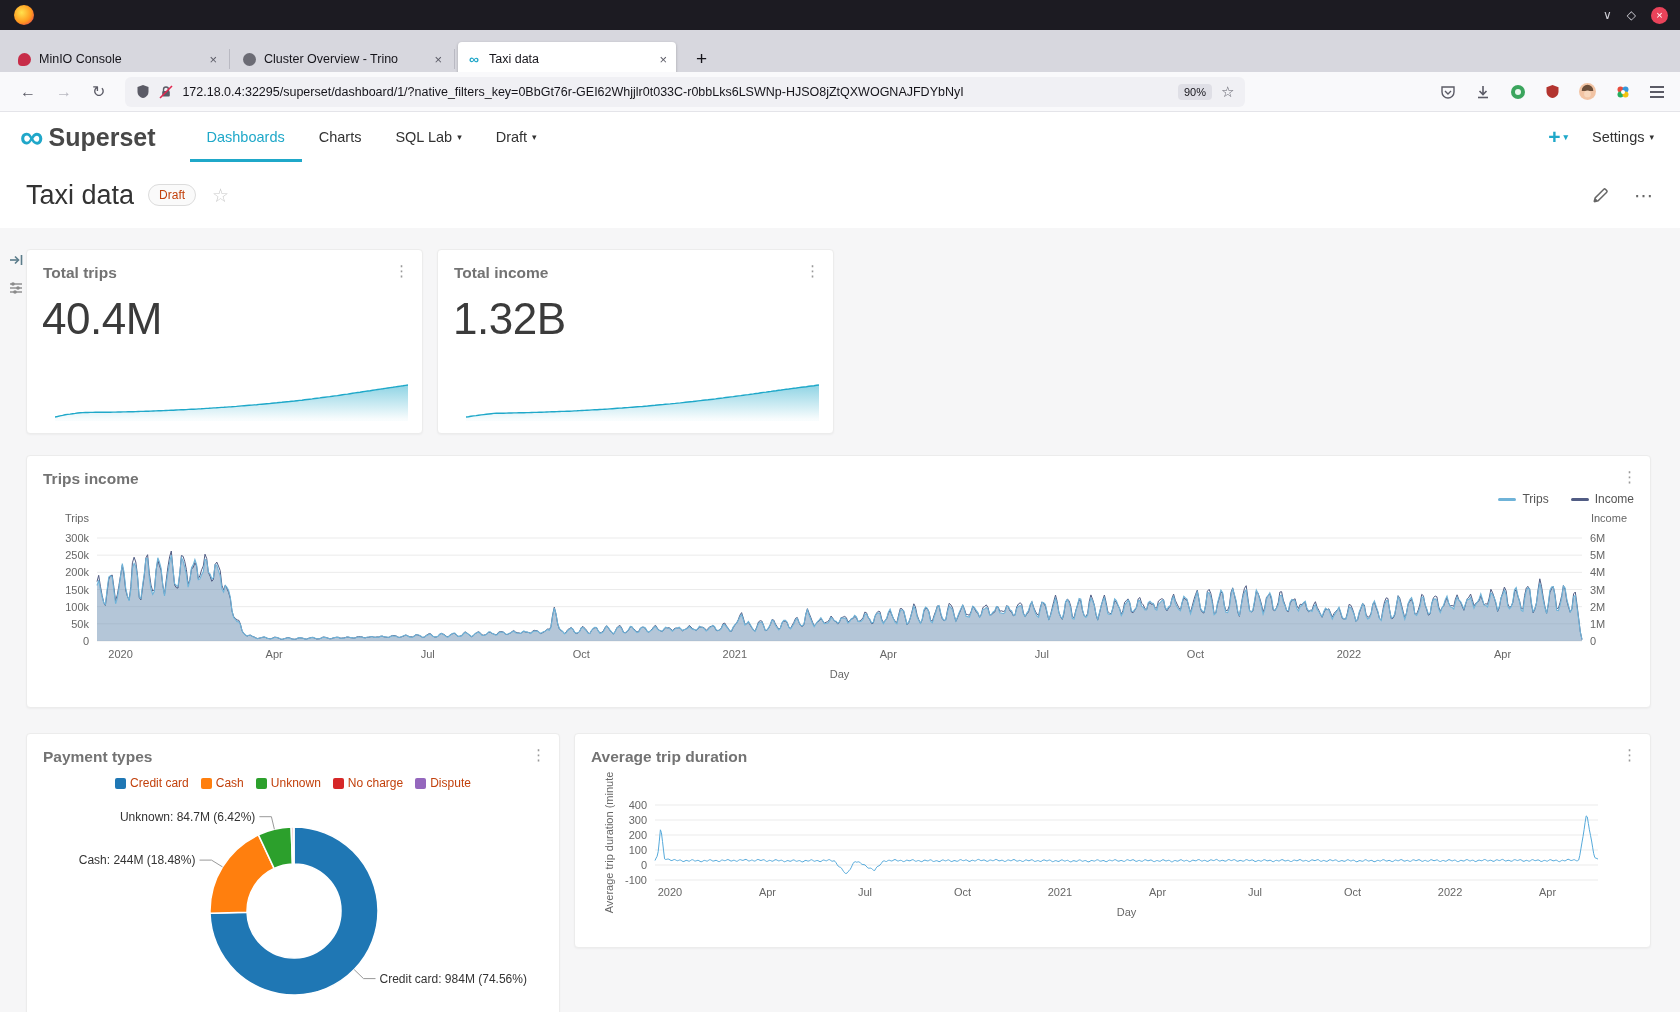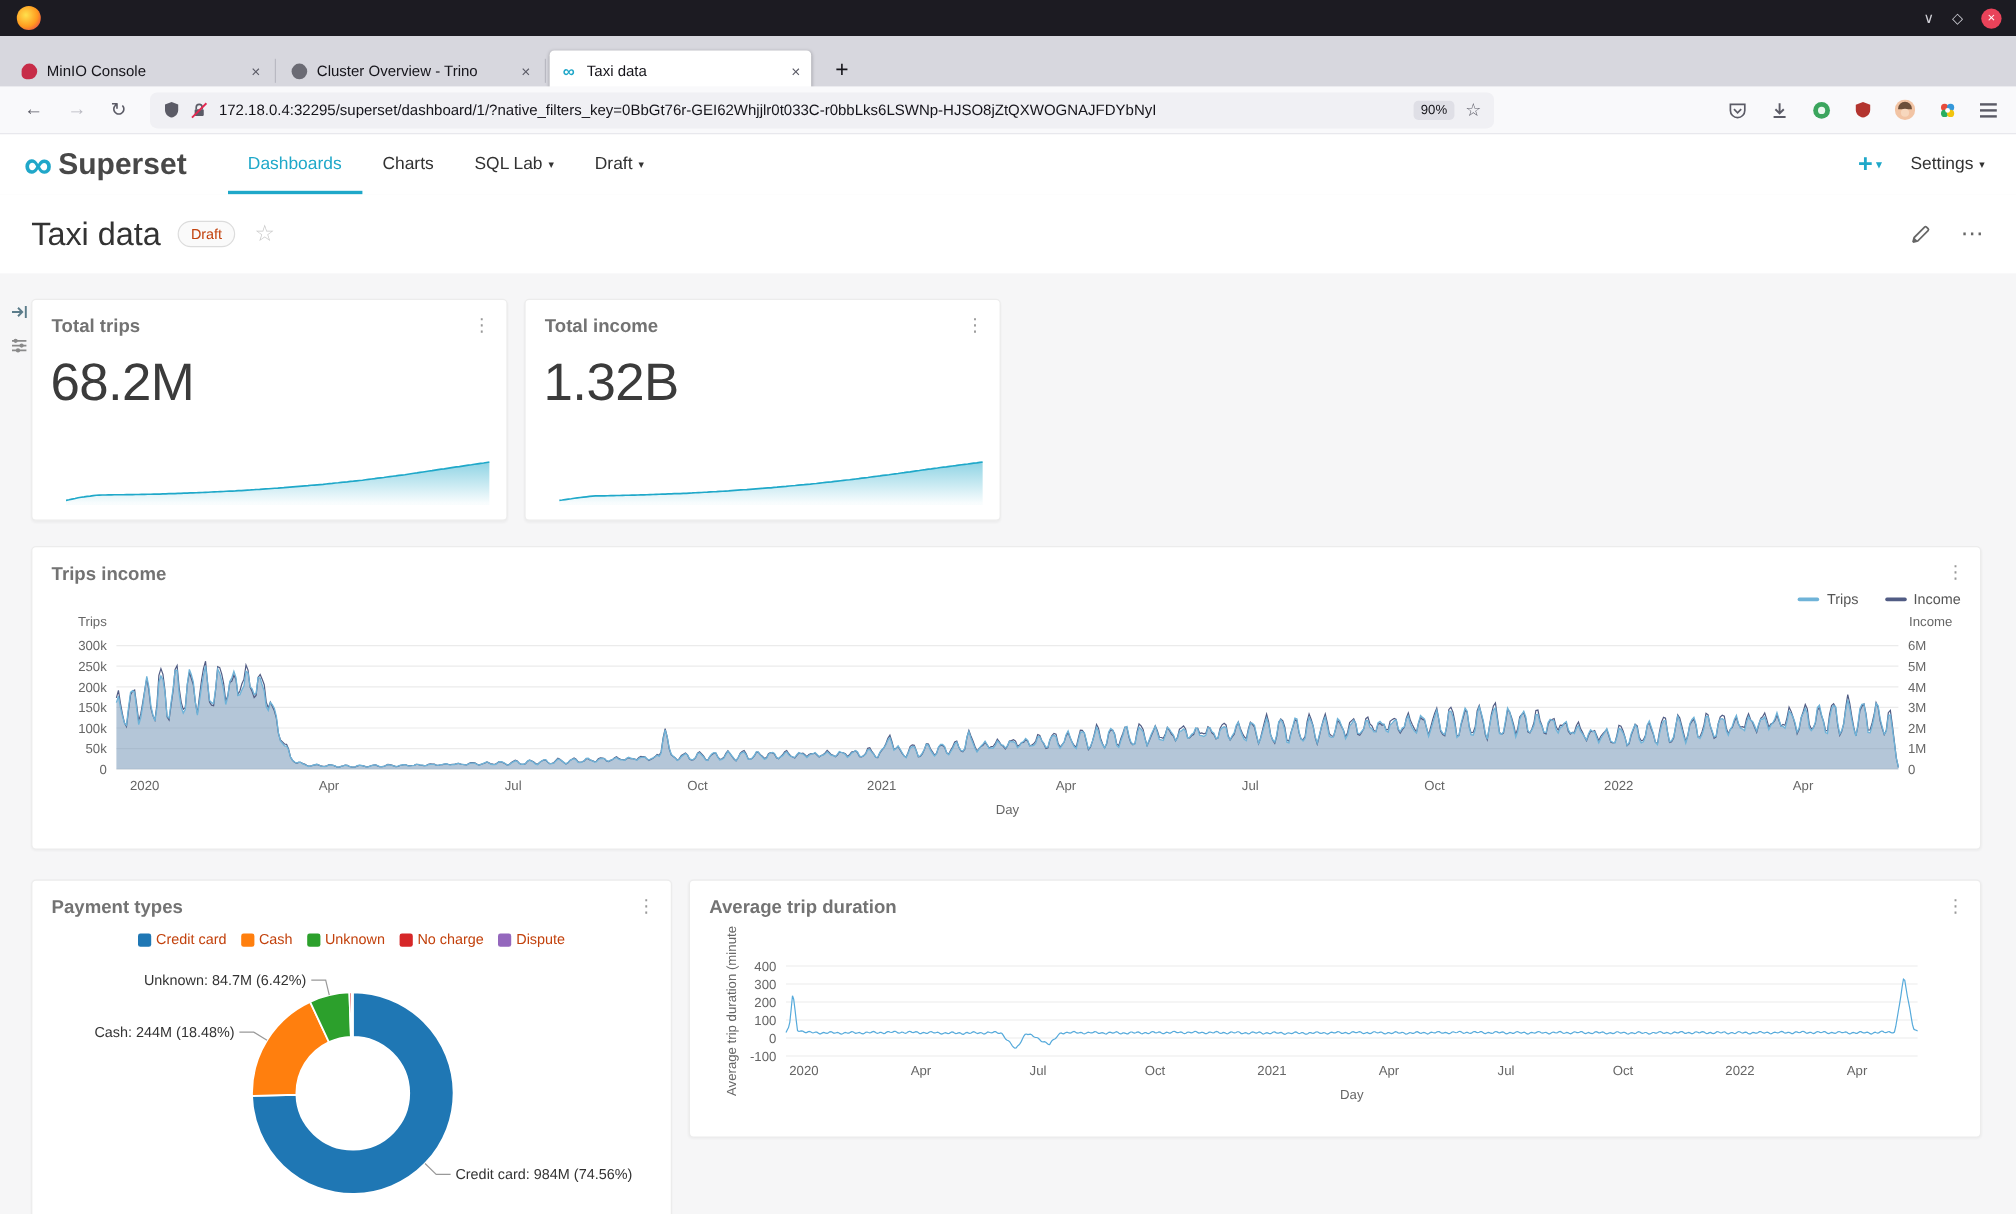--- a/index.html
+++ b/index.html
@@ -231,21 +231,21 @@
       </g>
       <circle cx="5" cy="4" r="1.8" fill="#8a8a8a"></circle>
       <circle cx="10" cy="8" r="1.8" fill="#8a8a8a"></circle>
       <circle cx="7" cy="12" r="1.8" fill="#8a8a8a"></circle>
     </svg>
 </div>
 
 <div class="card" style="left:26px;top:249px;width:397px;height:185px;">
   <div class="card-title">Total trips</div>
   <span class="kebab">⋮</span>
-  <div class="big-value">68.2M</div>
+  <div class="big-value">40.4M</div>
   <svg id="spark1" class="spark" width="353" height="40">
       <defs>
         <linearGradient id="spark1g" x1="0" y1="0" x2="0" y2="1">
           <stop offset="0%" stop-color="#1FA8C9" stop-opacity="0.5"></stop>
           <stop offset="95%" stop-color="#1FA8C9" stop-opacity="0.03"></stop>
         </linearGradient>
       </defs>
       <path d="M0.0 36.0L2.5 35.5L5.0 34.9L7.6 34.4L10.1 33.8L12.6 33.4L15.1 33.1L17.7 32.7L20.2 32.4L22.7 32.0L25.2 31.7L27.7 31.6L30.3 31.5L32.8 31.5L35.3 31.4L37.8 31.4L40.3 31.3L42.9 31.3L45.4 31.3L47.9 31.3L50.4 31.2L52.9 31.2L55.5 31.2L58.0 31.1L60.5 31.1L63.0 31.0L65.6 31.0L68.1 30.9L70.6 30.9L73.1 30.8L75.6 30.8L78.2 30.7L80.7 30.6L83.2 30.5L85.7 30.4L88.3 30.4L90.8 30.3L93.3 30.2L95.8 30.1L98.3 30.0L100.9 29.9L103.4 29.8L105.9 29.7L108.4 29.6L110.9 29.5L113.5 29.4L116.0 29.3L118.5 29.2L121.0 29.0L123.5 28.9L126.1 28.8L128.6 28.7L131.1 28.6L133.6 28.4L136.2 28.3L138.7 28.2L141.2 28.1L143.7 27.9L146.2 27.8L148.8 27.6L151.3 27.4L153.8 27.3L156.3 27.1L158.8 26.9L161.4 26.8L163.9 26.6L166.4 26.4L168.9 26.3L171.5 26.1L174.0 25.9L176.5 25.8L179.0 25.6L181.5 25.4L184.1 25.1L186.6 24.9L189.1 24.7L191.6 24.5L194.2 24.3L196.7 24.1L199.2 23.9L201.7 23.7L204.2 23.4L206.8 23.2L209.3 23.0L211.8 22.8L214.3 22.6L216.8 22.3L219.4 22.0L221.9 21.8L224.4 21.5L226.9 21.3L229.5 21.0L232.0 20.7L234.5 20.5L237.0 20.2L239.5 20.0L242.1 19.7L244.6 19.4L247.1 19.2L249.6 18.8L252.1 18.5L254.7 18.2L257.2 17.9L259.7 17.5L262.2 17.2L264.8 16.9L267.3 16.5L269.8 16.2L272.3 15.9L274.8 15.6L277.4 15.2L279.9 14.9L282.4 14.6L284.9 14.2L287.4 13.8L290.0 13.4L292.5 13.1L295.0 12.7L297.5 12.3L300.1 11.9L302.6 11.5L305.1 11.2L307.6 10.8L310.1 10.4L312.7 10.0L315.2 9.7L317.7 9.3L320.2 8.9L322.7 8.5L325.3 8.1L327.8 7.8L330.3 7.4L332.8 7.0L335.3 6.6L337.9 6.3L340.4 5.9L342.9 5.5L345.4 5.1L348.0 4.8L350.5 4.4L353.0 4.0L353 40 L0 40 Z" fill="url(#spark1g)"></path>
       <path d="M0.0 36.0L2.5 35.5L5.0 34.9L7.6 34.4L10.1 33.8L12.6 33.4L15.1 33.1L17.7 32.7L20.2 32.4L22.7 32.0L25.2 31.7L27.7 31.6L30.3 31.5L32.8 31.5L35.3 31.4L37.8 31.4L40.3 31.3L42.9 31.3L45.4 31.3L47.9 31.3L50.4 31.2L52.9 31.2L55.5 31.2L58.0 31.1L60.5 31.1L63.0 31.0L65.6 31.0L68.1 30.9L70.6 30.9L73.1 30.8L75.6 30.8L78.2 30.7L80.7 30.6L83.2 30.5L85.7 30.4L88.3 30.4L90.8 30.3L93.3 30.2L95.8 30.1L98.3 30.0L100.9 29.9L103.4 29.8L105.9 29.7L108.4 29.6L110.9 29.5L113.5 29.4L116.0 29.3L118.5 29.2L121.0 29.0L123.5 28.9L126.1 28.8L128.6 28.7L131.1 28.6L133.6 28.4L136.2 28.3L138.7 28.2L141.2 28.1L143.7 27.9L146.2 27.8L148.8 27.6L151.3 27.4L153.8 27.3L156.3 27.1L158.8 26.9L161.4 26.8L163.9 26.6L166.4 26.4L168.9 26.3L171.5 26.1L174.0 25.9L176.5 25.8L179.0 25.6L181.5 25.4L184.1 25.1L186.6 24.9L189.1 24.7L191.6 24.5L194.2 24.3L196.7 24.1L199.2 23.9L201.7 23.7L204.2 23.4L206.8 23.2L209.3 23.0L211.8 22.8L214.3 22.6L216.8 22.3L219.4 22.0L221.9 21.8L224.4 21.5L226.9 21.3L229.5 21.0L232.0 20.7L234.5 20.5L237.0 20.2L239.5 20.0L242.1 19.7L244.6 19.4L247.1 19.2L249.6 18.8L252.1 18.5L254.7 18.2L257.2 17.9L259.7 17.5L262.2 17.2L264.8 16.9L267.3 16.5L269.8 16.2L272.3 15.9L274.8 15.6L277.4 15.2L279.9 14.9L282.4 14.6L284.9 14.2L287.4 13.8L290.0 13.4L292.5 13.1L295.0 12.7L297.5 12.3L300.1 11.9L302.6 11.5L305.1 11.2L307.6 10.8L310.1 10.4L312.7 10.0L315.2 9.7L317.7 9.3L320.2 8.9L322.7 8.5L325.3 8.1L327.8 7.8L330.3 7.4L332.8 7.0L335.3 6.6L337.9 6.3L340.4 5.9L342.9 5.5L345.4 5.1L348.0 4.8L350.5 4.4L353.0 4.0" fill="none" stroke="#1FA8C9" stroke-width="1.4"></path>
     </svg>

